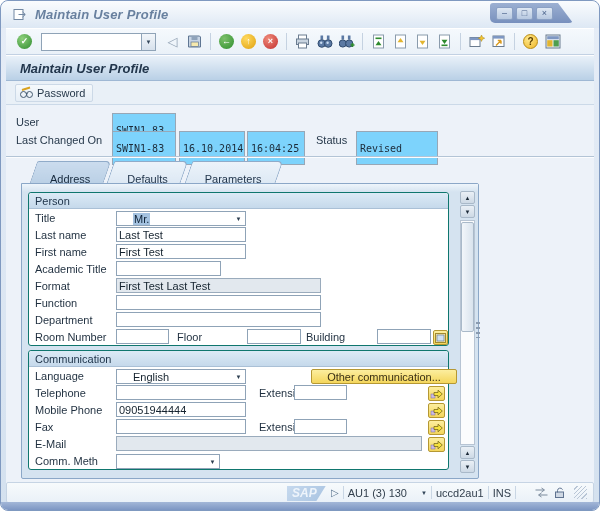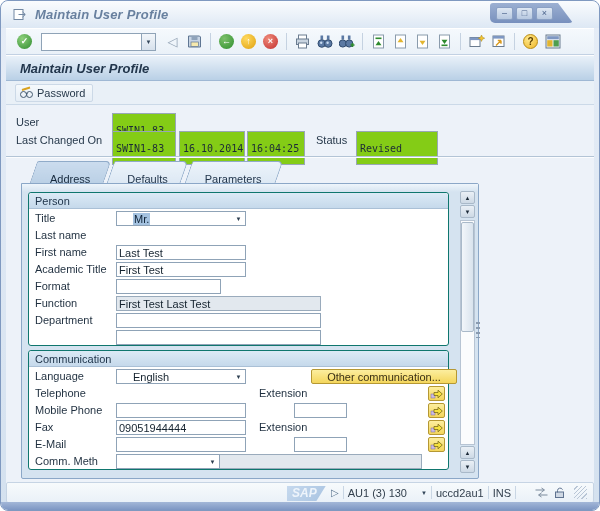--- a/index.html
+++ b/index.html
@@ -43,21 +43,21 @@
     display:flex;align-items:center;padding-left:14px;font-size:13px;font-weight:bold;font-style:italic;color:#22364c;}
   
   .app-toolbar{position:absolute;top:53px;left:0;right:0;height:24px;background:#e9f0f7;
     border-bottom:1px solid #cbd9e8;display:flex;align-items:center;padding-left:9px;}
   .pwd-btn{display:flex;align-items:center;gap:3px;height:18px;padding:0 7px 0 3px;
     background:linear-gradient(#f5f9fc,#e6eef6);border:1px solid #ccd9e7;border-radius:2px;font-size:11px;color:#27394b;}
   
   .header-form{position:absolute;top:77px;left:0;right:0;height:51px;}
   .hrow{position:absolute;left:10px;right:10px;height:17px;display:flex;align-items:center;}
   .hlabel{font-size:11px;color:#27394b;}
-  .hfld{height:24px;border:1px solid #98a7b6;background:#84cc16;display:flex;align-items:center;
+  .hfld{height:24px;border:1px solid #98a7b6;background:#7dd3fc;display:flex;align-items:center;
     padding:16px 3px;font:10px "DejaVu Sans Mono",monospace;color:#1c2a38;position:absolute;top:0;}
   
   .divider{position:absolute;top:128px;left:0;right:0;height:2px;border-top:1px solid #b3c4d6;border-bottom:1px solid #fbfcfe;}
   
   .tabstrip{position:absolute;top:133px;left:15px;height:22px;display:flex;gap:3px;padding-left:10px;}
   .tab{position:relative;height:36px;padding:0 15px 0 19px;display:flex;align-items:center;}
   .tab::before{content:"";position:absolute;inset:0;transform:skewX(-19deg);
     background:linear-gradient(#ecf3fa,#d3e2f0);border:1px solid #90abc9;border-bottom:none;border-radius:2px 5px 0 0;}
   .tab.active::before{background:linear-gradient(#cbdcee,#b0c9e0);}
   .tab .tlabel{position:relative;font-size:11px;color:#22364c;}
@@ -70,21 +70,21 @@
   .panel-grip{position:absolute;right:-2px;top:138px;width:4px;height:16px;
     background:repeating-linear-gradient(#8a9bb0 0 2px,transparent 2px 5px);}
   
   .group{position:absolute;left:6px;width:421px;border:1px solid #0f766e;border-radius:3px;background:#ffffff;}
   .group-header{height:16px;background:linear-gradient(#dcEAf6,#c5d9eb);background:linear-gradient(#dceaf6,#c5d9eb);
     border-bottom:1px solid #aac0d6;border-radius:3px 3px 0 0;display:flex;align-items:center;
     padding-left:6px;font-size:11px;color:#1d3248;}
   .grow{position:absolute;left:0;right:0;height:17px;}
   .glabel{position:absolute;left:6px;top:2px;font-size:11px;color:#1f2f3f;}
   .glabel2{position:absolute;top:2px;font-size:11px;color:#1f2f3f;}
-  .fld{position:absolute;top:18px;height:15px;border:1px solid #8fa3b7;background:#fff;
+  .fld{position:absolute;top:0;height:15px;border:1px solid #8fa3b7;background:#fff;
     font:11px "Liberation Sans",sans-serif;color:#14222e;padding:0 2px;outline:none;}
   .fld.ro{background:#e2e8ee;border-color:#9aabbc;display:flex;align-items:center;}
   .ddl{position:absolute;top:1px;height:15px;background:#fff;border:1px solid #8fa3b7;
     display:flex;align-items:center;padding-left:16px;font-size:11px;color:#14222e;}
   .ddl .darr{margin-left:auto;width:13px;display:flex;align-items:center;justify-content:center;
     font-size:6px;color:#2c3e50;}
   .sel-hl{background:#a4c2e0;color:#0e2236;padding:0 1px;}
   .ybtn{position:absolute;top:1px;height:15px;display:flex;align-items:center;justify-content:center;
     background:linear-gradient(#fcee9f,#f4d65c);border:1px solid #b59833;border-radius:2px;}
   .btn-other{position:absolute;top:1px;left:282px;width:146px;height:15px;display:flex;align-items:center;justify-content:center;
@@ -326,20 +326,34 @@
           <span class="glabel">Format</span>
           <span class="fld ro" style="left:87px;width:205px;">First Test Last Test</span>
         </div>
         <div class="grow" style="top:102px;">
           <span class="glabel">Function</span>
           <input class="fld" style="left: 87px; width: 205px;" value="">
         </div>
         <div class="grow" style="top:119px;">
           <span class="glabel">Department</span>
           <input class="fld" style="left: 87px; width: 205px;" value="">
+        </div>
+        <div class="grow" style="top:136px;">
+          <span class="glabel">Room Number</span>
+          <input class="fld" style="left: 87px; width: 53px;" value="">
+          <span class="glabel2" style="left:148px;">Floor</span>
+          <input class="fld" style="left: 218px; width: 54px;" value="">
+          <span class="glabel2" style="left:277px;">Building</span>
+          <input class="fld" style="left: 348px; width: 54px;" value="">
+          <span class="ybtn" style="left:404px;width:15px;">
+            <svg width="11" height="10" viewBox="0 0 11 10">
+                <rect x="0.5" y="0.5" width="10" height="9" fill="#f7e9b0" stroke="#a08a30"></rect>
+                <rect x="2" y="2" width="7" height="6" fill="#cfe0f0" stroke="#6b7c90" stroke-width="0.7"></rect>
+              </svg>
+          </span>
         </div>
       </div>
 
       <div class="group" style="top:166px;height:120px;">
         <div class="group-header">Communication</div>
         <div class="grow" style="top:17px;">
           <span class="glabel">Language</span>
           <span class="ddl" style="left:87px;width:130px;align-items:center;">
             <span>English</span>
             <span class="darr">▼</span>

